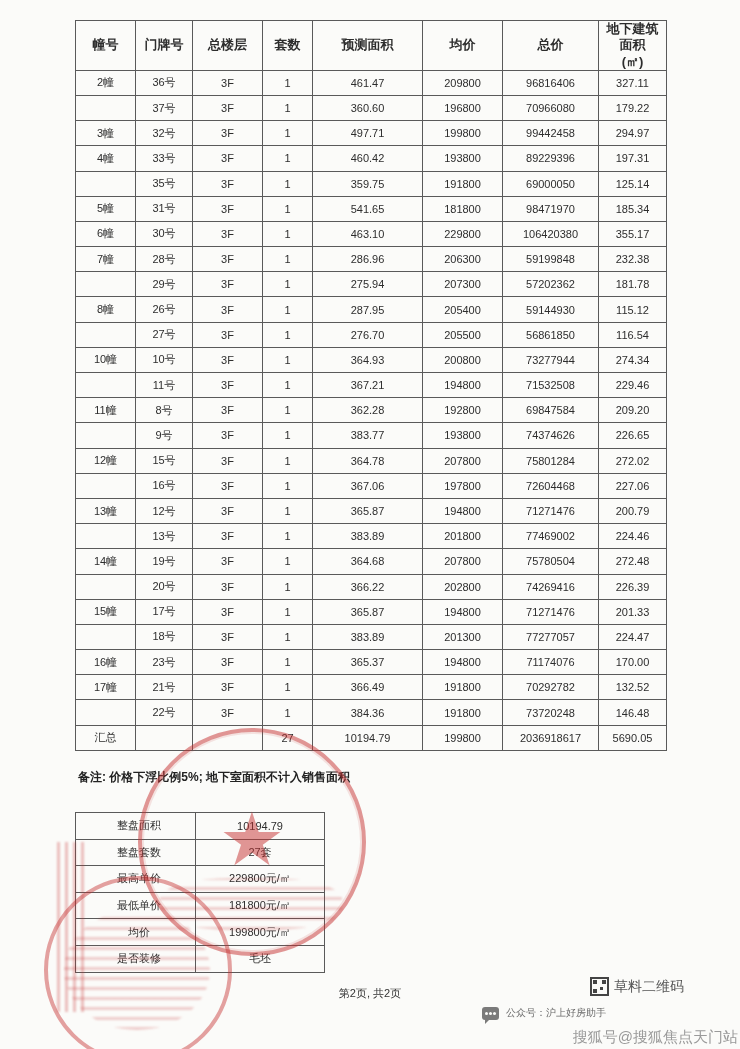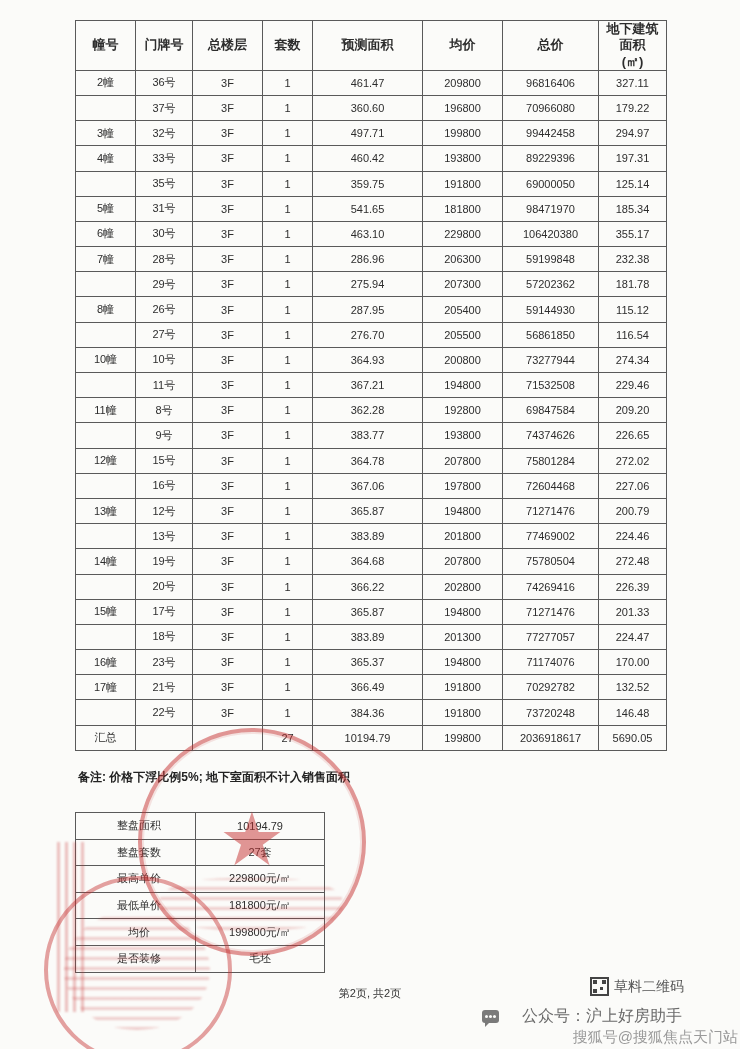--- a/index.html
+++ b/index.html
@@ -94,22 +94,22 @@
   .qr-icon{
     width:15px;height:15px;border:2px solid #444;position:relative;
     background:
       linear-gradient(#444,#444) 1px 1px/4px 4px no-repeat,
       linear-gradient(#444,#444) 10px 1px/4px 4px no-repeat,
       linear-gradient(#444,#444) 1px 10px/4px 4px no-repeat,
       linear-gradient(#444,#444) 8px 8px/3px 3px no-repeat;
   }
   .wechat-block{
     position:absolute;left:482px;top:1006px;
-    display:flex;align-items:center;gap:23px;
-    font-size:16px;color:#6b6b6b;text-align:right;
+    display:flex;align-items:center;gap:7px;
+    font-size:10px;color:#6b6b6b;text-align:right;
   }
   .bubble-icon{
     width:17px;height:13px;background:#7a7a7a;border-radius:3px;
     position:relative;
   }
   .bubble-icon::after{
     content:"";position:absolute;left:3px;bottom:-4px;
     border:4px solid transparent;border-top-color:#7a7a7a;border-left-color:#7a7a7a;
   }
   .bubble-icon .dots{

